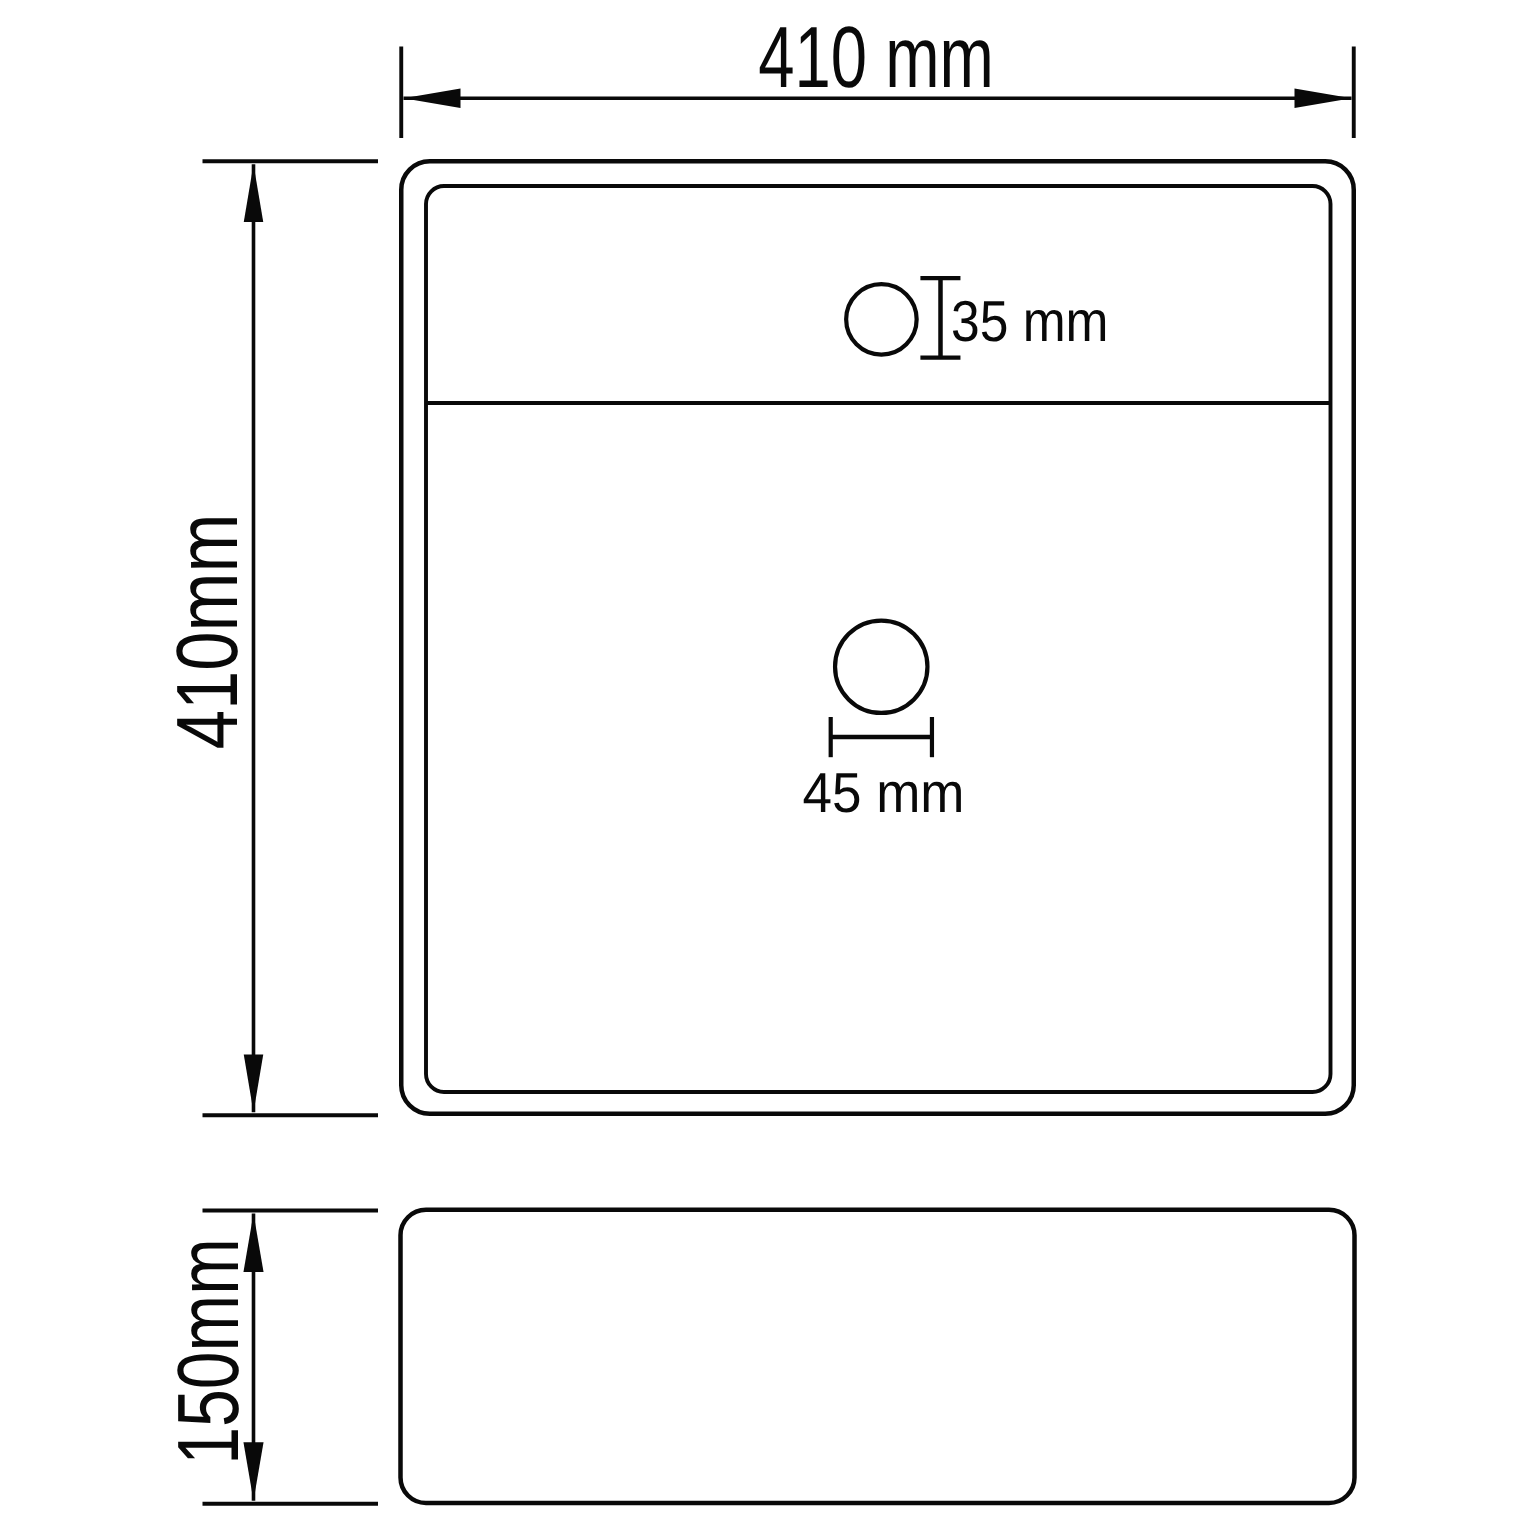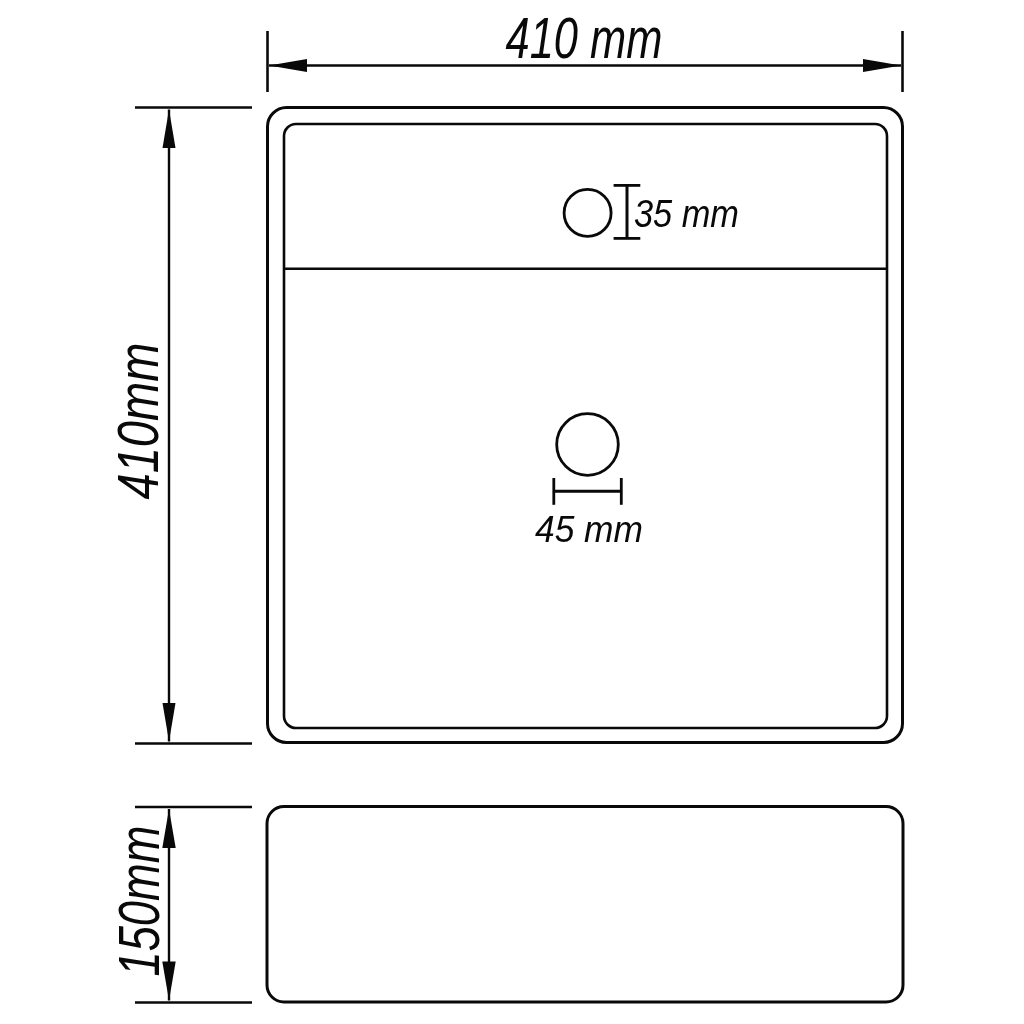--- a/index.html
+++ b/index.html
@@ -1,16 +1,16 @@
 <!DOCTYPE html>
 <html><head>
 <meta charset="utf-8">
 <style>
   html,body{margin:0;padding:0;background:#ffffff;}
-  .page{width:1008px;height:1024px;position:relative;background:#d946ef;overflow:hidden;font-style:italic;}
+  .page{width:1008px;height:1024px;position:relative;background:#d946ef;overflow:hidden;}
   svg{display:block;}
   text{font-family:"Liberation Sans", sans-serif;fill:#090909;}
 </style>
 </head>
 <body>
 <div class="page">
 <svg width="1024" height="1024" viewBox="0 0 1024 1024">
 
   <rect x="0" y="0" width="1024" height="1024" fill="#ffffff"></rect>
 

